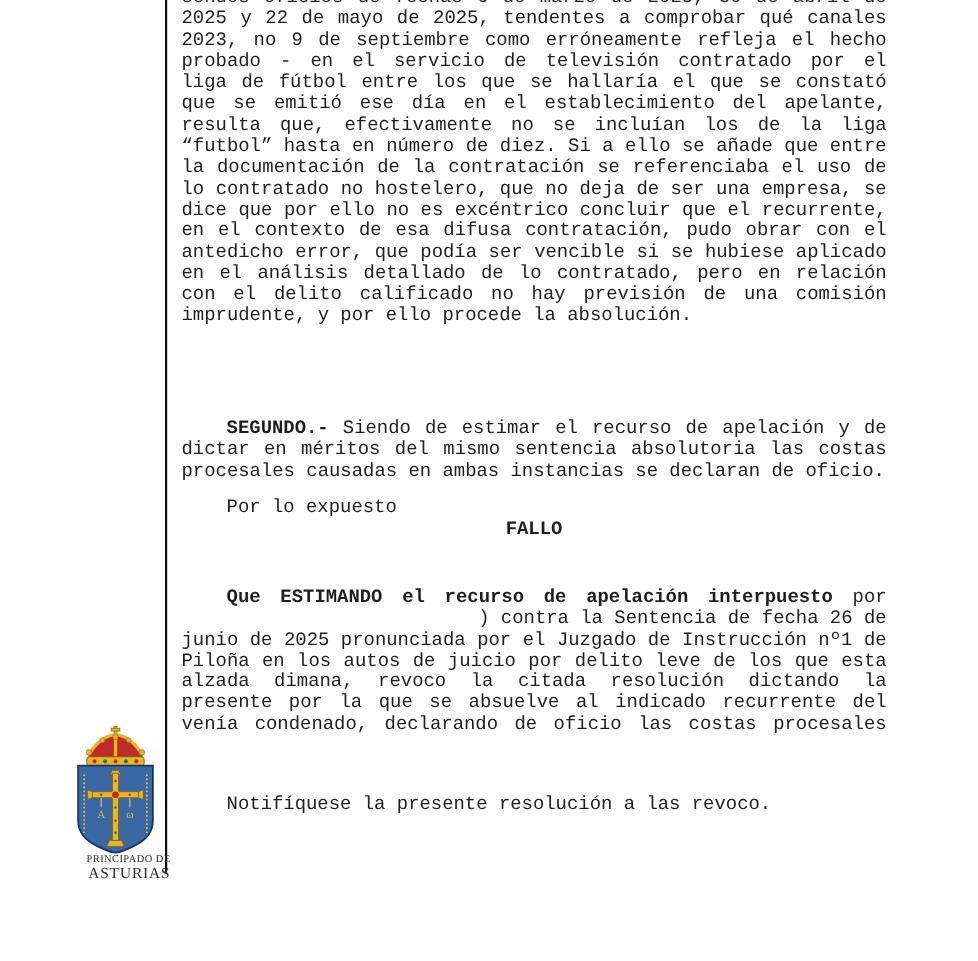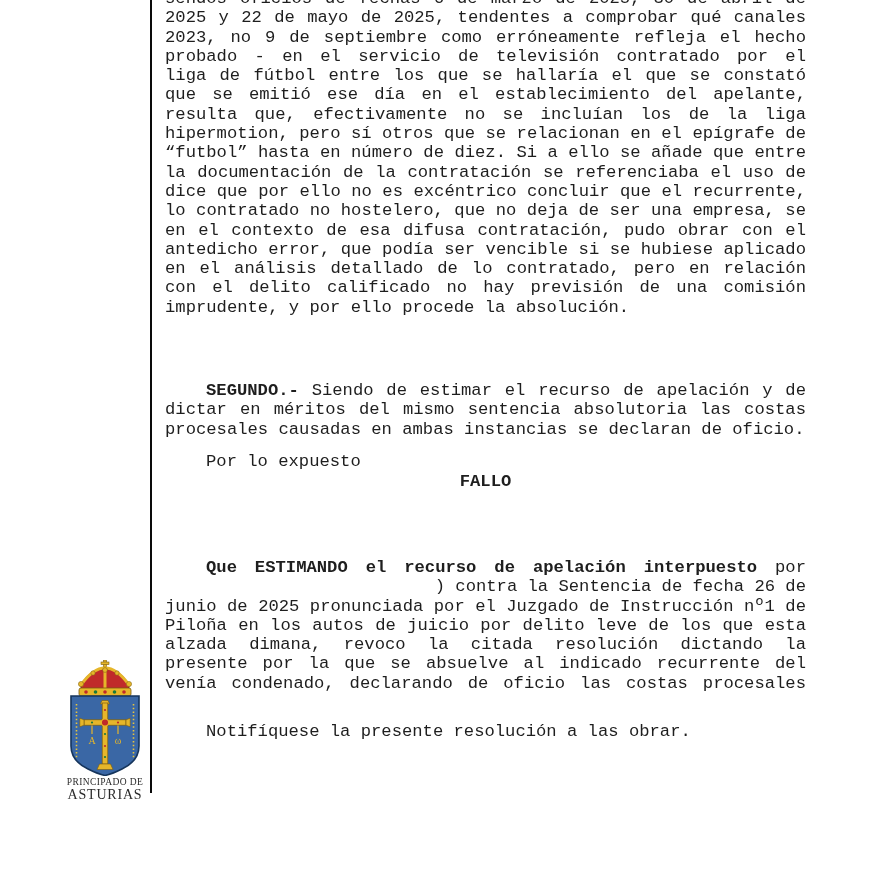--- a/index.html
+++ b/index.html
@@ -29,32 +29,32 @@
   .jline { text-align: justify; text-align-last: justify; }
   .lastline { text-align: justify; text-align-last: left; }
   .indent { padding-left: 41px; }
   .rline { text-align: right; }
   .b { font-weight: 700; }
   .center { text-align: center; }
   .para1 { top: -11px; }
   .segundo { top: 381px; }
   .porlo { top: 452px; }
   .fallo-h { top: 472px; }
-  .fallo-p { top: 558px; }
+  .fallo-p { top: 534px; }
   .notif { top: 722px; }
   .coa {
     position: absolute;
     left: 67px; top: 660px;
     width: 76px; height: 116px;
   }
   .coa-caption {
     position: absolute;
     left: 55px; top: 777px;
     width: 100px;
-    text-align: center;
+    text-align: right;
     font-family: "Liberation Serif", "DejaVu Serif", serif;
     color: #2b2b2b;
   }
   .coa-caption .line1 {
     font-size: 9.5px;
     letter-spacing: 0.4px;
     line-height: 10px;
     white-space: nowrap;
   }
   .coa-caption .line2 {
@@ -72,25 +72,24 @@
 <main class="doc">
 
   <section class="block para1">
     <div class="jline">sendos oficios de fechas 6 de marzo de 2025, 30 de abril de</div>
     <div class="jline">2025 y 22 de mayo de 2025, tendentes a comprobar qué canales</div>
     <div class="jline">2023, no 9 de septiembre como erróneamente refleja el hecho</div>
     <div class="jline">probado -  en el servicio de televisión contratado por el</div>
     <div class="jline">liga de fútbol entre los que se hallaría el que se constató</div>
     <div class="jline">que se emitió ese día en el establecimiento del apelante,</div>
     <div class="jline">resulta que, efectivamente no se incluían los de la liga</div>
-    <div class="jline">hipermotion, pero sí otros que se relacionan en el epígrafe de</div>
     <div class="jline">“futbol” hasta en número de diez. Si a ello se añade que entre</div>
     <div class="jline">la documentación de la contratación se referenciaba el uso de</div>
+    <div class="jline">lo contratado no hostelero, que no deja de ser una empresa, se</div>
     <div class="jline">dice que por ello no es excéntrico concluir que el recurrente,</div>
-    <div class="jline">lo contratado no hostelero, que no deja de ser una empresa, se</div>
     <div class="jline">en el contexto de esa difusa contratación, pudo obrar con el</div>
     <div class="jline">antedicho error, que podía ser vencible si se hubiese aplicado</div>
     <div class="jline">en el análisis detallado de lo contratado, pero en relación</div>
     <div class="jline">con el delito calificado no hay previsión de una comisión</div>
     <div class="lastline">imprudente, y por ello procede la absolución.</div>
   </section>
 
   <section class="block segundo">
     <div class="jline indent"><span class="b">SEGUNDO.-</span> <span>Siendo de estimar el recurso de apelación y de</span></div>
     <div class="jline">dictar en méritos del mismo sentencia absolutoria las costas</div>
@@ -109,21 +108,21 @@
     <div class="jline indent"><span class="b">Que ESTIMANDO el recurso de apelación interpuesto</span> <span>por</span></div>
     <div class="rline">) contra la Sentencia de fecha 26 de</div>
     <div class="jline">junio de 2025 pronunciada por el Juzgado de Instrucción nº1 de</div>
     <div class="jline">Piloña en los autos de juicio por delito leve de los que esta</div>
     <div class="jline">alzada dimana, revoco la citada resolución dictando la</div>
     <div class="jline">presente por la que se absuelve al indicado recurrente del</div>
     <div class="jline">venía condenado, declarando de oficio las costas procesales</div>
   </section>
 
   <section class="block notif">
-    <div class="indent">Notifíquese la presente resolución a las obrar.</div>
+    <div class="indent">Notifíquese la presente resolución a las revoco.</div>
   </section>
 
 </main>
 
 <div class="coa">
   <svg width="76" height="116" viewBox="0 0 76 116">
 
     <g>
       <rect x="36.6" y="0" width="2.8" height="7" fill="#e6b62a" stroke="#7a5c10" stroke-width="0.6"></rect>
       <rect x="34" y="2" width="8" height="2.6" fill="#e6b62a" stroke="#7a5c10" stroke-width="0.6"></rect>

